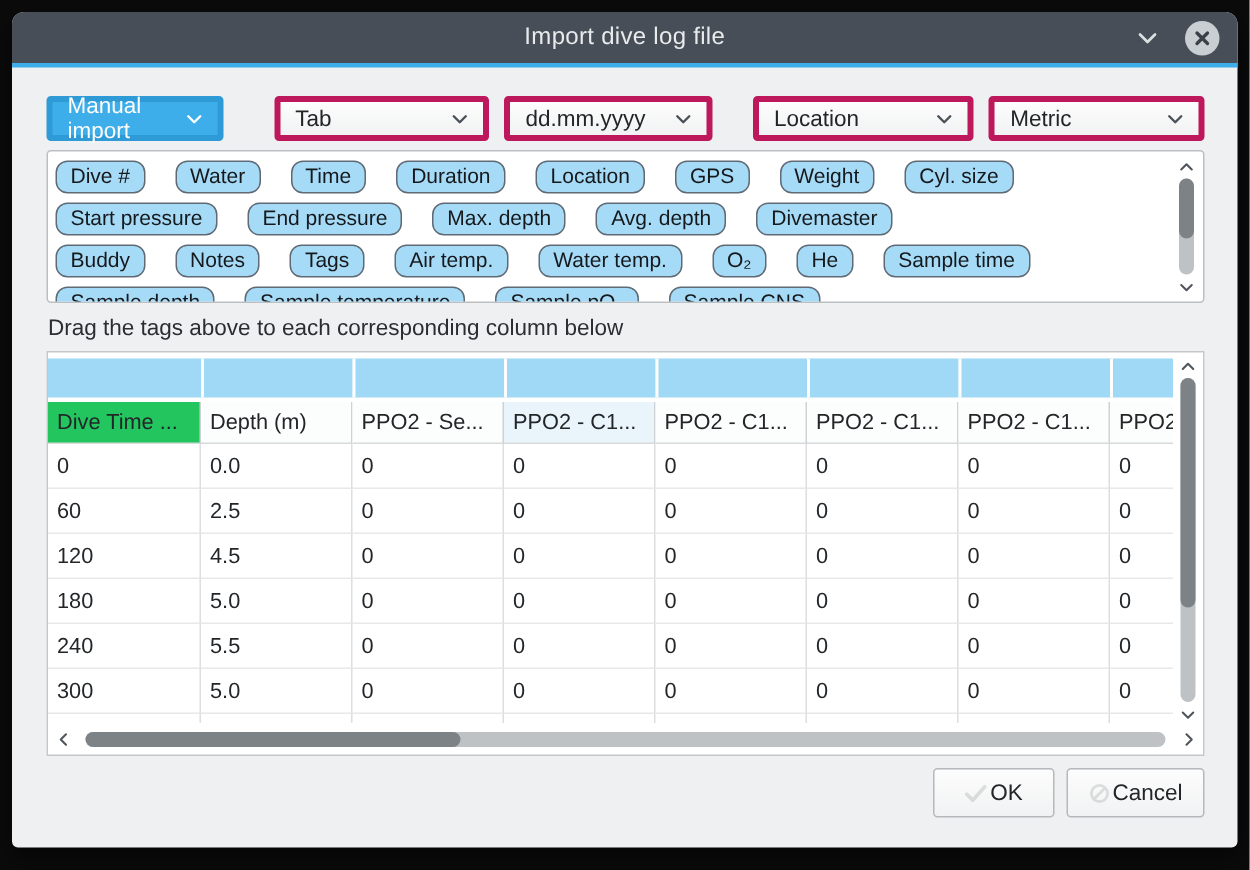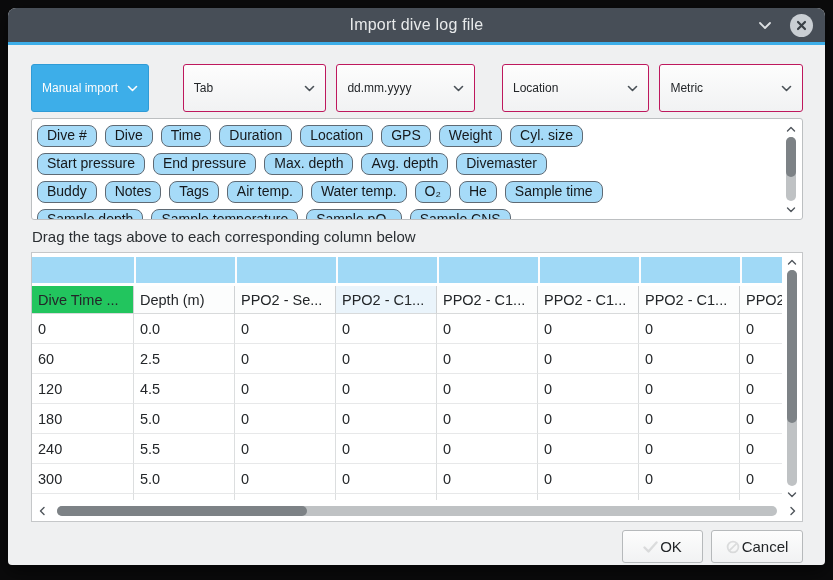--- a/index.html
+++ b/index.html
@@ -16,35 +16,35 @@
   .titlebar .title { color:#e8eaeb; font-size:16px; letter-spacing:.2px; }
   .tb-icons { position:absolute; right:12px; top:0; height:34px; display:flex; align-items:center; gap:18px; }
   .tb-shade { width:14px; height:14px; display:flex; align-items:center; justify-content:center; cursor:pointer; }
   .tb-close { width:23px; height:23px; border-radius:50%; background:#c9ced3; display:flex; align-items:center; justify-content:center; cursor:pointer; }
   .accent { height:3px; background:var(--accent,#3daee9); }
 
   
   .content { padding:19px 22px 0 23px; }
 
   .selects { display:flex; align-items:center; }
-  .sel { height:48px; border:1px solid #be185d; border-radius:3px;
+  .sel { height:30px; border:4px solid #be185d; border-radius:3px;
     background:linear-gradient(#fdfdfd,#f1f2f3); display:flex; align-items:center;
-    justify-content:space-between; padding:0 10px; font-size:12px; color:#232629; cursor:pointer; }
+    justify-content:space-between; padding:0 10px; font-size:15px; color:#232629; cursor:pointer; }
   .sel .chev { display:flex; }
   .sel.active { background:var(--accent,#3daee9); border-color:#2f9bd6; color:#fcfcfc; }
   .sel-1 { width:119px; margin-right:34px; }
   .sel-2 { width:145px; margin-right:10px; }
   .sel-3 { width:140px; margin-right:27px;text-align:right; }
   .sel-4 { width:149px; margin-right:10px; }
   .sel-5 { width:145px;gap:25px; }
 
   
   .tagbox { margin-top:6px; height:102px; background:#fff; border:1px solid #bcbfc1;
     border-radius:3px; position:relative; overflow:hidden; padding:6px 30px 0 5px; }
-  .tag-row { display:flex; gap:8px; margin-bottom:6px; }
+  .tag-row { display:flex; gap:20px; margin-bottom:6px; }
   .tag { display:inline-block; background:var(--tag-fill,#a6dbf8); border:1px solid #5f6a74;
     border-radius:8px; padding:1px 9px 3px; font-size:14px; color:#16191c; white-space:nowrap; cursor:grab; }
 
   
   .vsb { position:absolute; right:3px; top:3px; bottom:3px; width:16px; }
   .vsb .arr { position:absolute; left:2px; width:12px; height:10px; display:flex; align-items:center; justify-content:center; }
   .vsb .arr.up { top:2px; } .vsb .arr.dn { bottom:2px; }
   .vsb .track { position:absolute; left:3px; right:3px; top:15px; bottom:15px; border-radius:6px; background:#bfc2c4; }
   .vsb .thumb { position:absolute; left:0; right:0; top:0; border-radius:6px; background:#7d8286; }
 
@@ -145,21 +145,21 @@
               <polyline points="1.5,1.5 5.5,5.5 9.5,1.5" fill="none" stroke="#4a5157" stroke-width="1.6" stroke-linecap="round" stroke-linejoin="round"></polyline>
             </svg>
           </span>
       </div>
     </div>
 
     <div class="tagbox">
       <div id="tag-rows">
           <div class="tag-row">
             <span class="tag">Dive #</span>
-            <span class="tag">Dive</span>
+            <span class="tag">Water</span>
             <span class="tag">Time</span>
             <span class="tag">Duration</span>
             <span class="tag">Location</span>
             <span class="tag">GPS</span>
             <span class="tag">Weight</span>
             <span class="tag">Cyl. size</span>
           </div>
           <div class="tag-row">
             <span class="tag">Start pressure</span>
             <span class="tag">End pressure</span>

